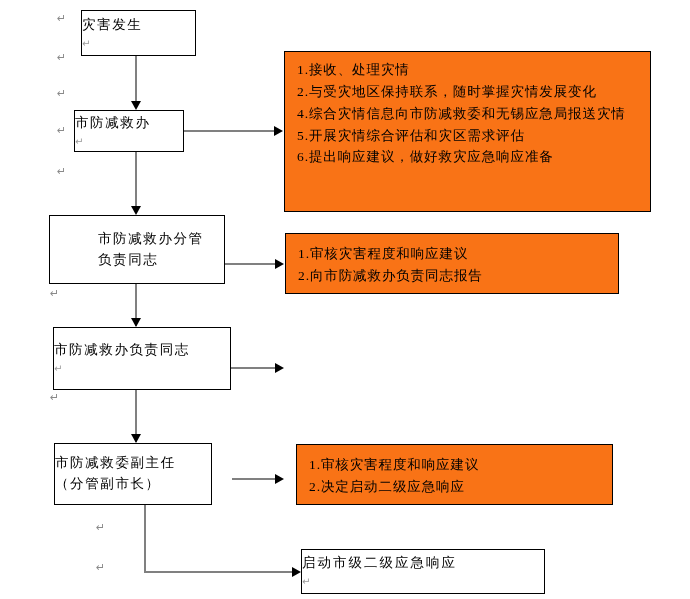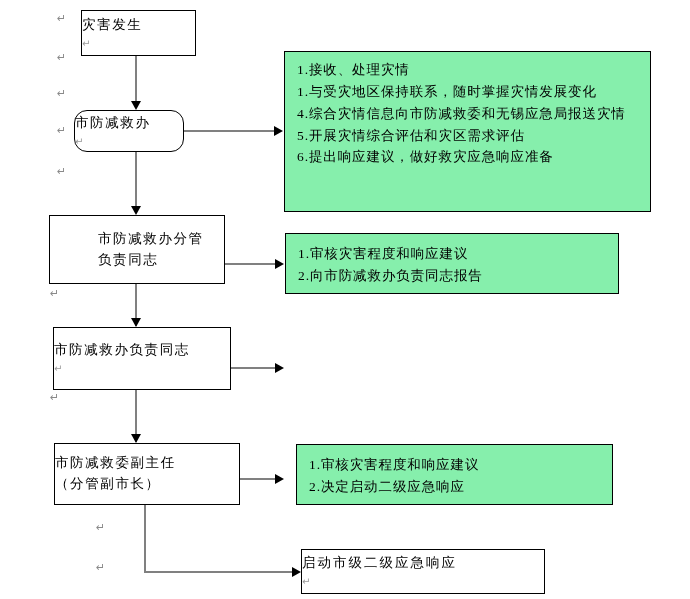--- a/index.html
+++ b/index.html
@@ -29,21 +29,21 @@
     font-size: 13.5px;
     letter-spacing: 1.6px;
     line-height: 1.55;
     white-space: nowrap;
   }
   .node .ln { display: block; }
   .listbox {
     position: absolute;
     box-sizing: border-box;
     border: 1px solid #000000;
-    background: #86efac;
+    background: #f97316;
     padding: 7px 8px 7px 12px;
     font-size: 13.5px;
     letter-spacing: 0.9px;
     line-height: 1.62;
   }
   .listbox .item { display: block; white-space: normal; }
   .pilcrow {
     position: absolute;
     color: #8a8a8a;
     font-size: 11px;
@@ -125,48 +125,48 @@
 
   <div class="vline" style="left:144px; top:505px; height:68px;"></div>
   <div class="hline" style="left:144px; top:571px; width:150px;"></div>
   <div class="arrow-right" style="left:292px; top:567px;"></div>
 
   <div class="node" style="left:81px; top:10px; width:115px; height:46px;">
     <span class="ln">灾害发生</span>
       <span class="pmark">↵</span>
   </div>
 
-  <div class="node" style="left:74px; top:110px; width:110px; height:42px;border-radius:13px;">
+  <div class="node" style="left:74px; top:110px; width:110px; height:42px;">
     <span class="ln">市防减救办</span>
       <span class="pmark">↵</span>
   </div>
 
   <div class="node" style="left:49px; top:215px; width:176px; height:69px;padding-left:48px;">
     <span class="ln">市防减救办分管</span>
     <span class="ln">负责同志</span>
   </div>
 
   <div class="node" style="left:53px; top:327px; width:178px; height:63px;">
     <span class="ln">市防减救办负责同志</span>
       <span class="pmark">↵</span>
   </div>
 
-  <div class="node" style="left:54px; top:443px; width:186px; height:62px;">
+  <div class="node" style="left:54px; top:443px; width:158px; height:62px;">
     <span class="ln">市防减救委副主任</span>
     <span class="ln">（分管副市长）</span>
   </div>
 
   <div class="node" style="left:301px; top:549px; width:244px; height:45px; letter-spacing:2px;">
     <span class="ln">启动市级二级应急响应</span>
       <span class="pmark">↵</span>
   </div>
 
   <div class="listbox" style="left:284px; top:51px; width:367px; height:161px;">
     <span class="item">1.接收、处理灾情</span>
-    <span class="item">1.与受灾地区保持联系，随时掌握灾情发展变化</span>
+    <span class="item">2.与受灾地区保持联系，随时掌握灾情发展变化</span>
     <span class="item">4.综合灾情信息向市防减救委和无锡应急局报送灾情</span>
     <span class="item">5.开展灾情综合评估和灾区需求评估</span>
     <span class="item">6.提出响应建议，做好救灾应急响应准备</span>
   </div>
 
   <div class="listbox" style="left:285px; top:233px; width:334px; height:61px; padding-top:9px;">
     <span class="item">1.审核灾害程度和响应建议</span>
     <span class="item">2.向市防减救办负责同志报告</span>
   </div>
 

